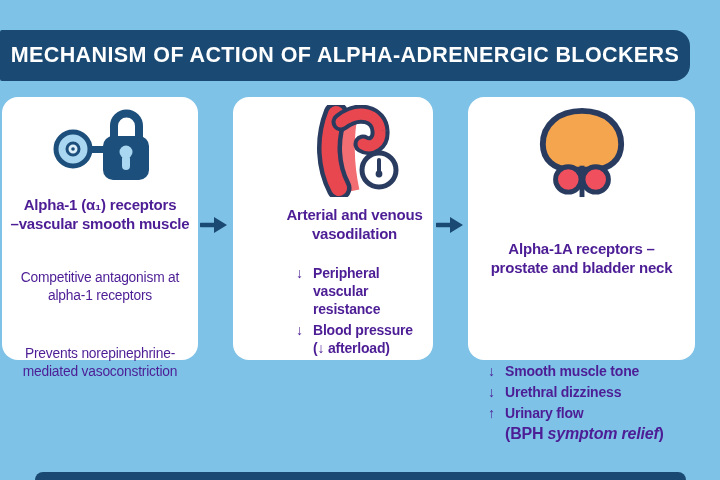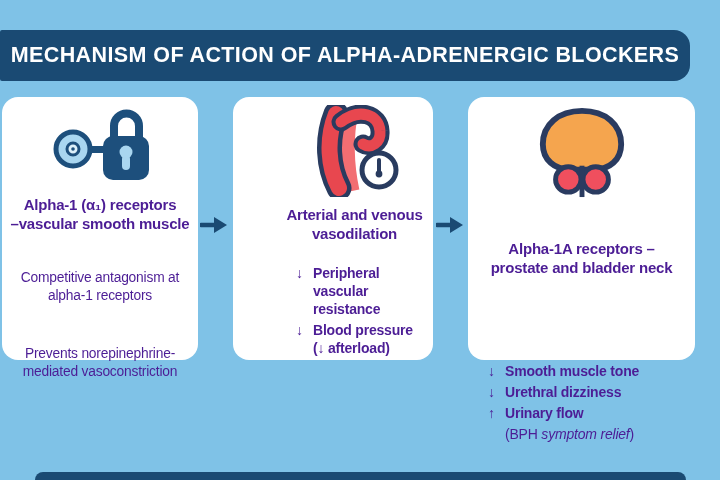--- a/index.html
+++ b/index.html
@@ -36,21 +36,21 @@
   .icon-wrap{height:104px;display:flex;align-items:flex-end;justify-content:center;padding-top:8px;box-sizing:border-box;}
   .card-title{margin-top:8px;text-align:center;font-weight:700;font-size:15px;line-height:19px;letter-spacing:-.2px;}
   .divider{width:72%;height:2px;background:#c9cfd8;border:none;margin:9px 0 7px 0;}
 
   .centered-point{margin:20px 10px;text-align:center;font-weight:400;font-size:13.8px;line-height:18px;letter-spacing:-.2px;}
 
   .bullets{width:100%;box-sizing:border-box;padding:2px 12px 0 20px;}
   .bullet{display:flex;margin:3px 0;font-weight:700;font-size:14px;line-height:18px;letter-spacing:-.2px;}
   .bullet .glyph{width:17px;flex:0 0 17px;}
   .bullet .btext{flex:1;}
-  .bullet-note{padding-left:17px;font-weight:400;font-size:14px;line-height:18px;letter-spacing:-.2px;}
+  .bullet-note{padding-left:17px;font-weight:700;font-size:16px;line-height:18px;letter-spacing:-.2px;}
   .ital{font-style:italic;}
 
   
   .flow-arrow{position:absolute;top:215px;width:28px;height:20px;}
   .a1{left:200px;}
   .a2{left:436px;}
 
   
   .footer-bar{
     position:absolute;left:2px;top:384px;width:698px;height:58px;

